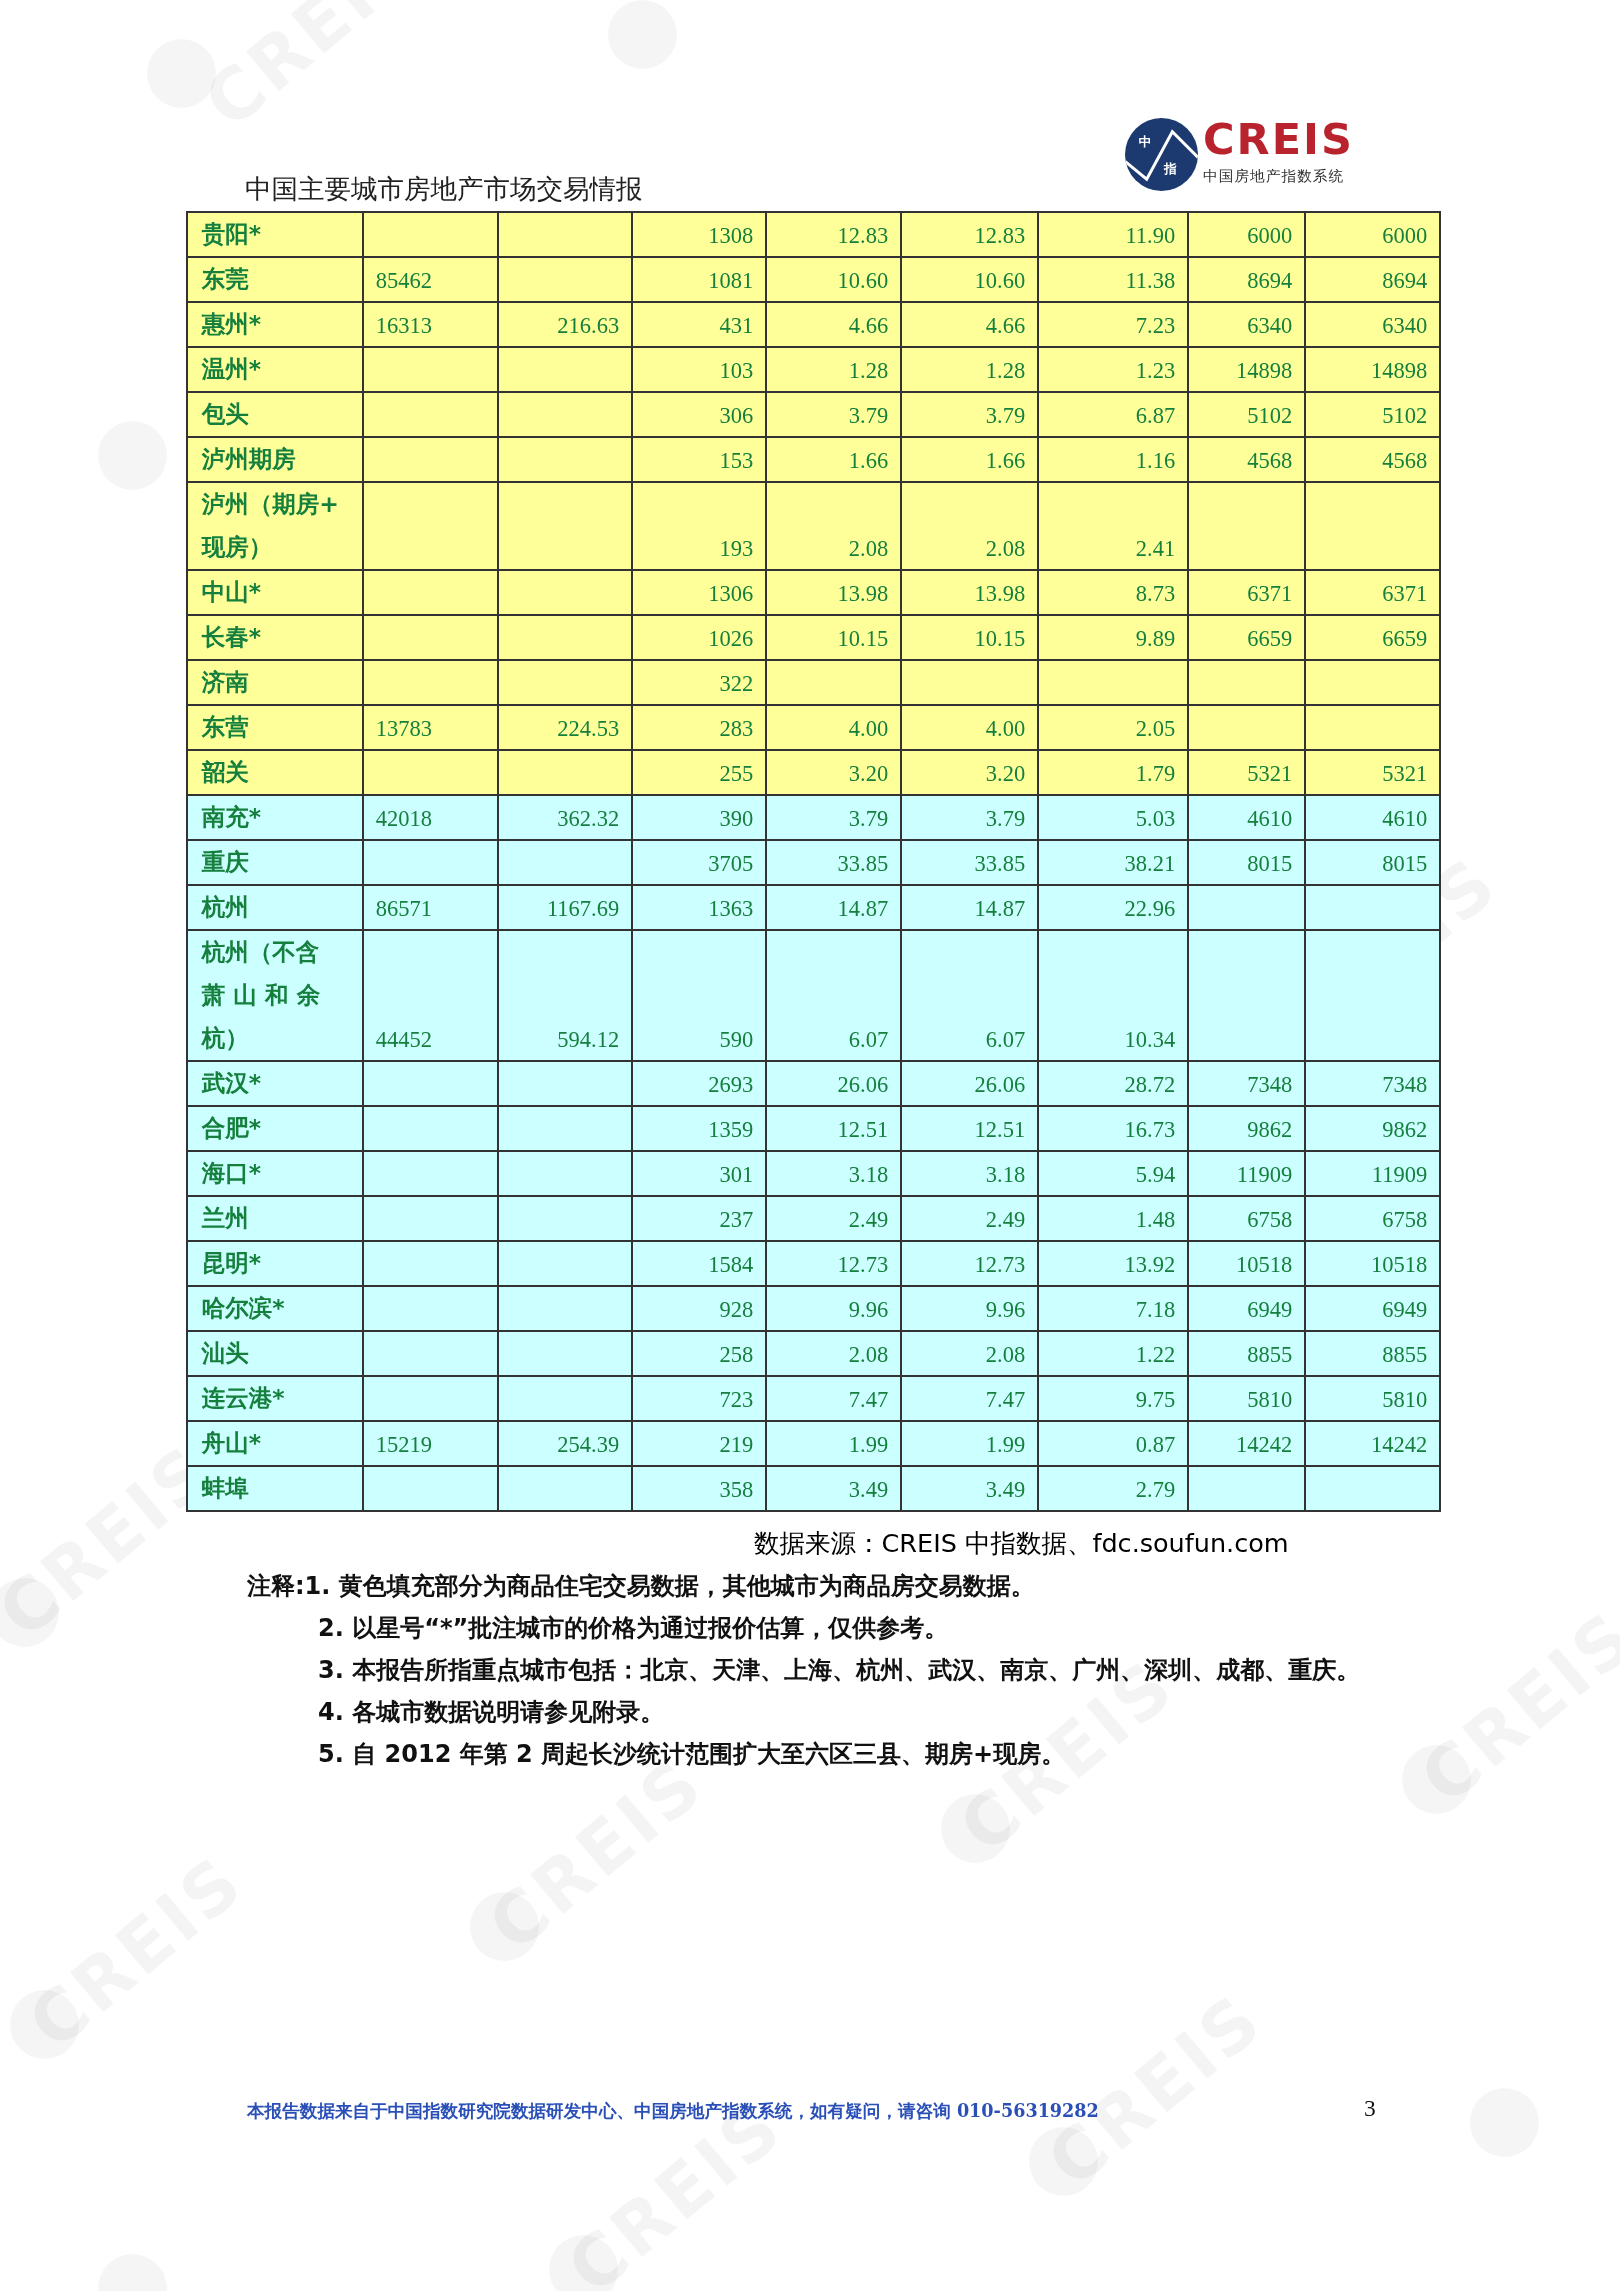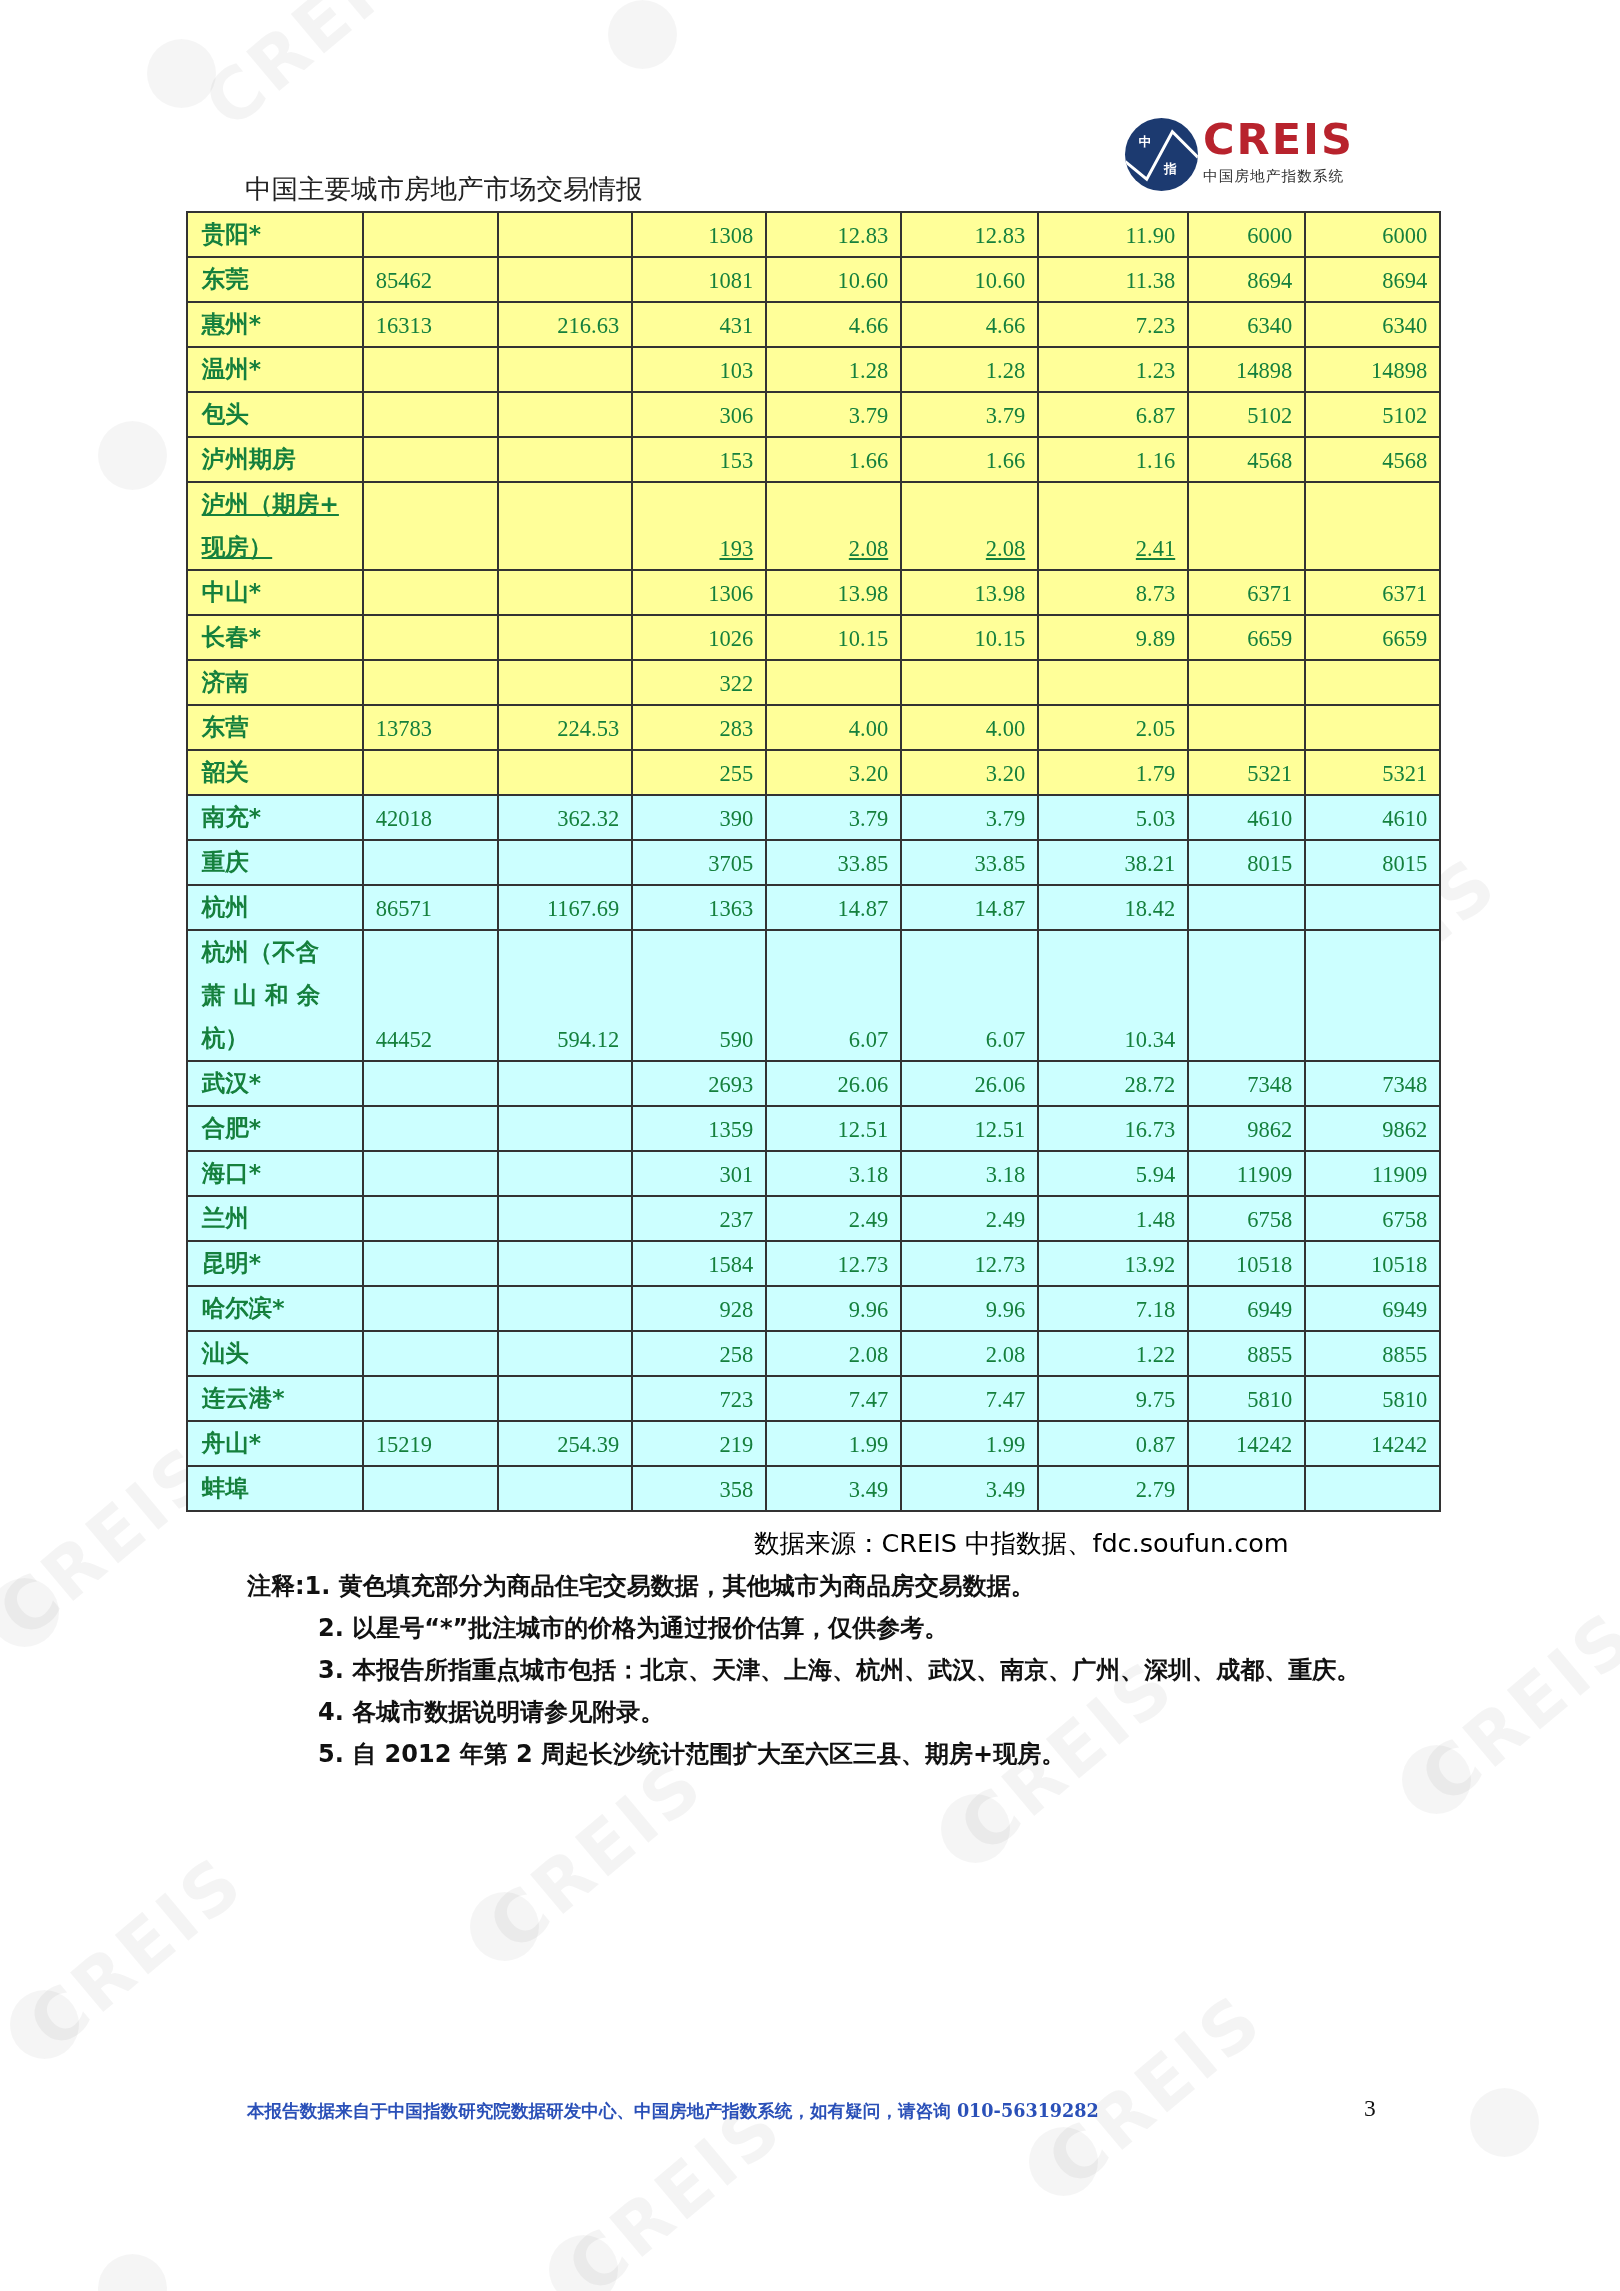--- a/index.html
+++ b/index.html
@@ -48,21 +48,21 @@
     box-sizing: border-box;
   }
   table.data td.num { text-align: right; }
   table.data td.city {
     font-family: "DejaVu Sans", sans-serif; font-weight: bold; font-size: 23.5px; text-align: left;
     padding-left: 13.7px;
   }
   table.data td.lft { text-align: left; }
   tr.yellow td { background: #ffff99; }
   tr.cyan td { background: #ccffff; }
-  tr.tall2 td { height: 88px; text-decoration: underline; }
+  tr.tall2 td { height: 88px; }
   tr.tall3 td { height: 131px; }
   .city-multi { line-height: 43px; display: block; white-space: pre-line; }
   .source {
     position: absolute; left: 754px; top: 1526px; font-size: 25.5px; color: #000000;
     font-family: "DejaVu Sans", sans-serif;
   }
   .notes { position: absolute; left: 247px; top: 1570px; font-family: "DejaVu Sans", sans-serif;
     font-weight: bold; font-size: 24px; color: #111; }
   .note-line { height: 42px; line-height: 33px; white-space: nowrap; }
   .note-indent { padding-left: 71px; }
@@ -318,21 +318,21 @@
   </tr>
       <tr class="cyan">
     <td class="city">
           <span class="city-multi">杭州</span>
         </td>
     <td class="lft">86571</td>
     <td class="num">1167.69</td>
     <td class="num">1363</td>
     <td class="num">14.87</td>
     <td class="num">14.87</td>
-    <td class="num">18.42</td>
+    <td class="num">22.96</td>
     <td class="num"></td>
     <td class="num"></td>
   </tr>
       <tr class="cyan tall3">
     <td class="city">
           <span class="city-multi">杭州（不含
 萧 山 和 余
 杭）</span>
         </td>
     <td class="lft">44452</td>

